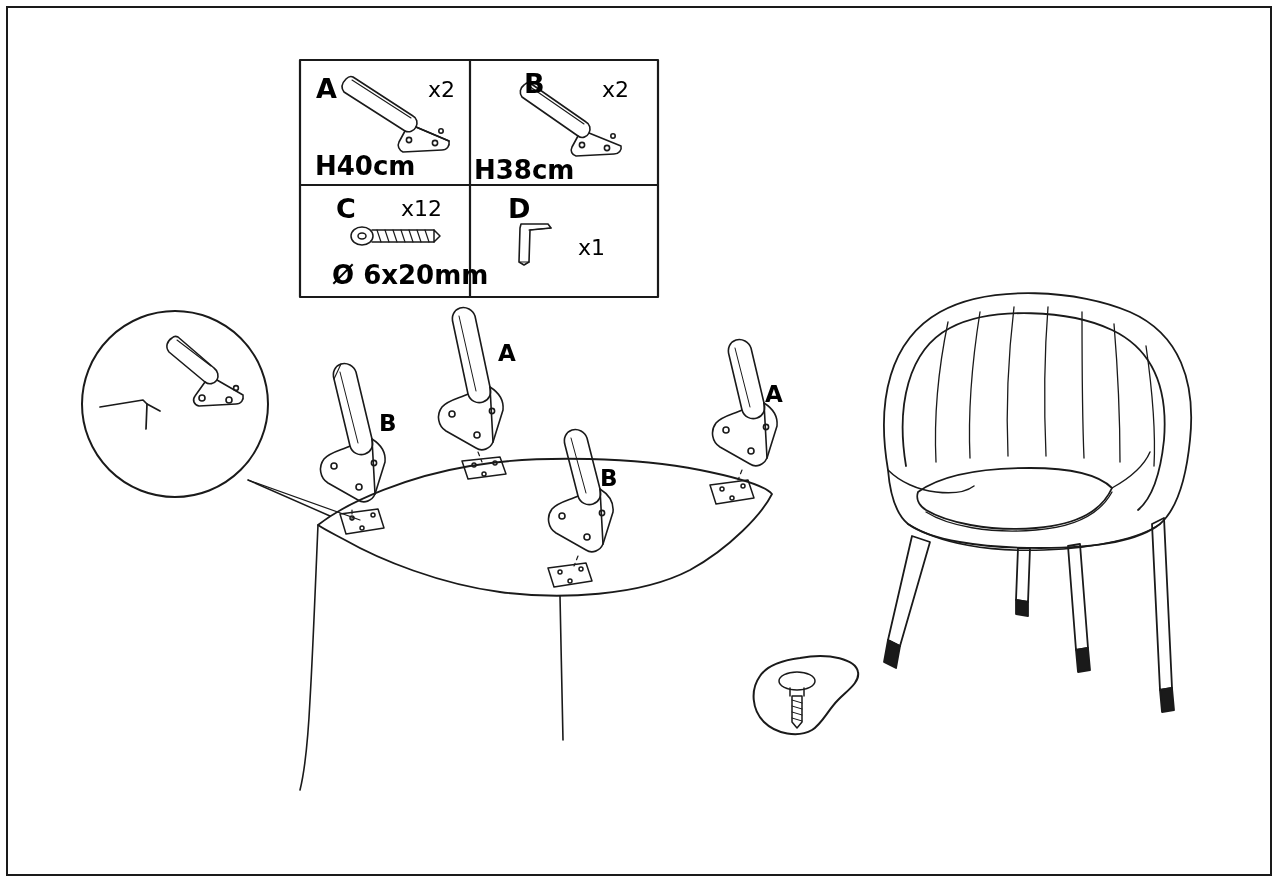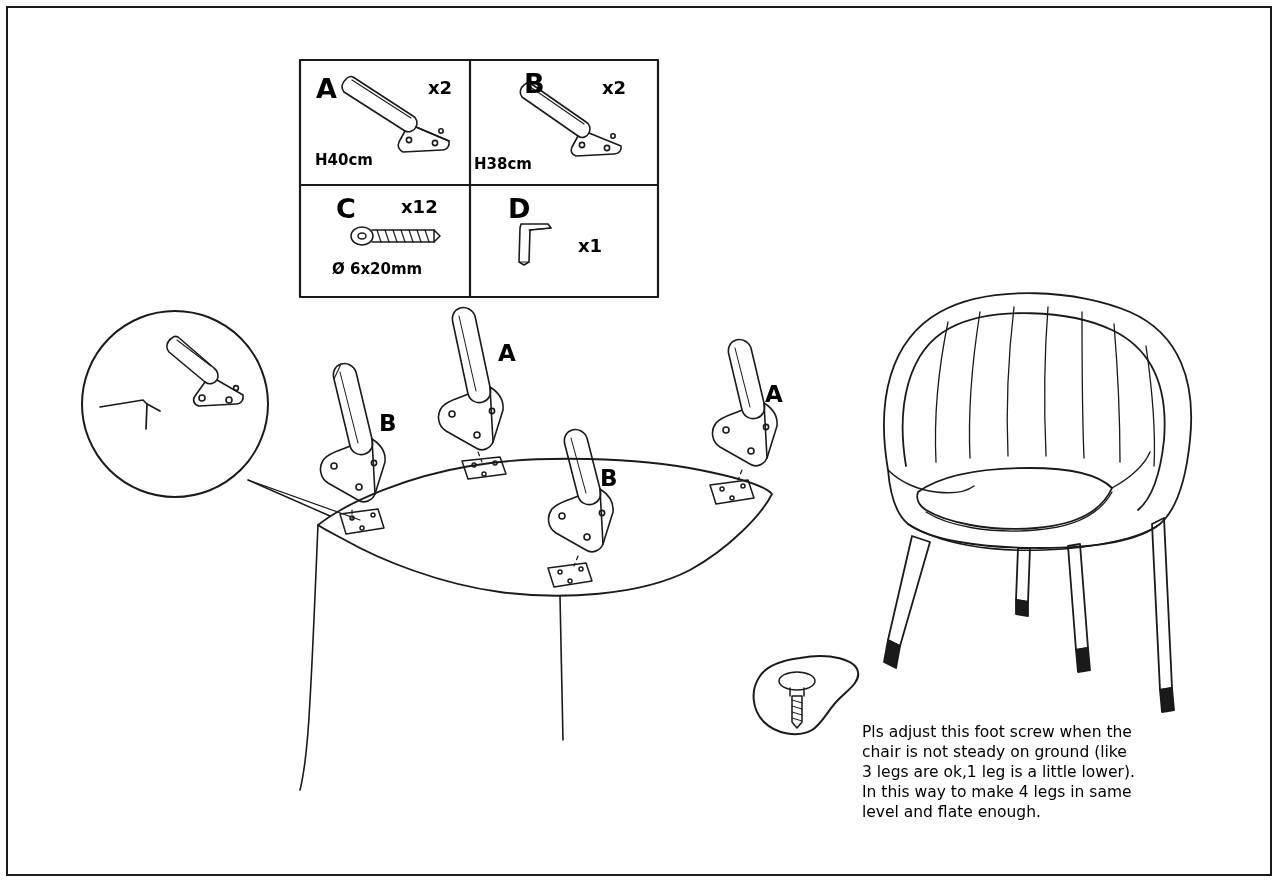--- a/index.html
+++ b/index.html
@@ -37,25 +37,25 @@
     position: absolute;
     font-family: "DejaVu Sans", sans-serif;
     color: #000000;
     white-space: pre;
   }
   .part-letter {
     font-size: 27px;
     font-weight: bold;
   }
   .part-qty {
-    font-size: 18px;
-    font-weight: bold;
+    font-size: 22px;
+    font-weight: normal;
   }
   .part-spec {
-    font-size: 15px;
+    font-size: 26px;
     font-weight: bold;
   }
   .callout {
     font-size: 23px;
     font-weight: bold;
   }
   .note {
     position: absolute;
     font-family: "DejaVu Sans", sans-serif;
     font-size: 15.5px;
@@ -269,19 +269,14 @@
   <div class="lbl part-spec" style="left:332px; top:260px;">Ø 6x20mm</div>
 
   <div class="lbl part-letter" style="left:508px; top:193px;">D</div>
   <div class="lbl part-qty" style="left:578px; top:196px;margin-top:39px;">x1</div>
 
   <div class="lbl callout" style="left:498px; top:340px;">A</div>
   <div class="lbl callout" style="left:379px; top:410px;">B</div>
   <div class="lbl callout" style="left:600px; top:465px;">B</div>
   <div class="lbl callout" style="left:765px; top:381px;">A</div>
 
-  <div class="note" style="left:862px; top:722px;">Pls adjust this foot screw when the
-chair is not steady on ground (like
-3 legs are ok,1 leg is a little lower).
-In this way to make 4 legs in same
-level and flate enough.</div>
 
 </div>
 
 </body></html>

